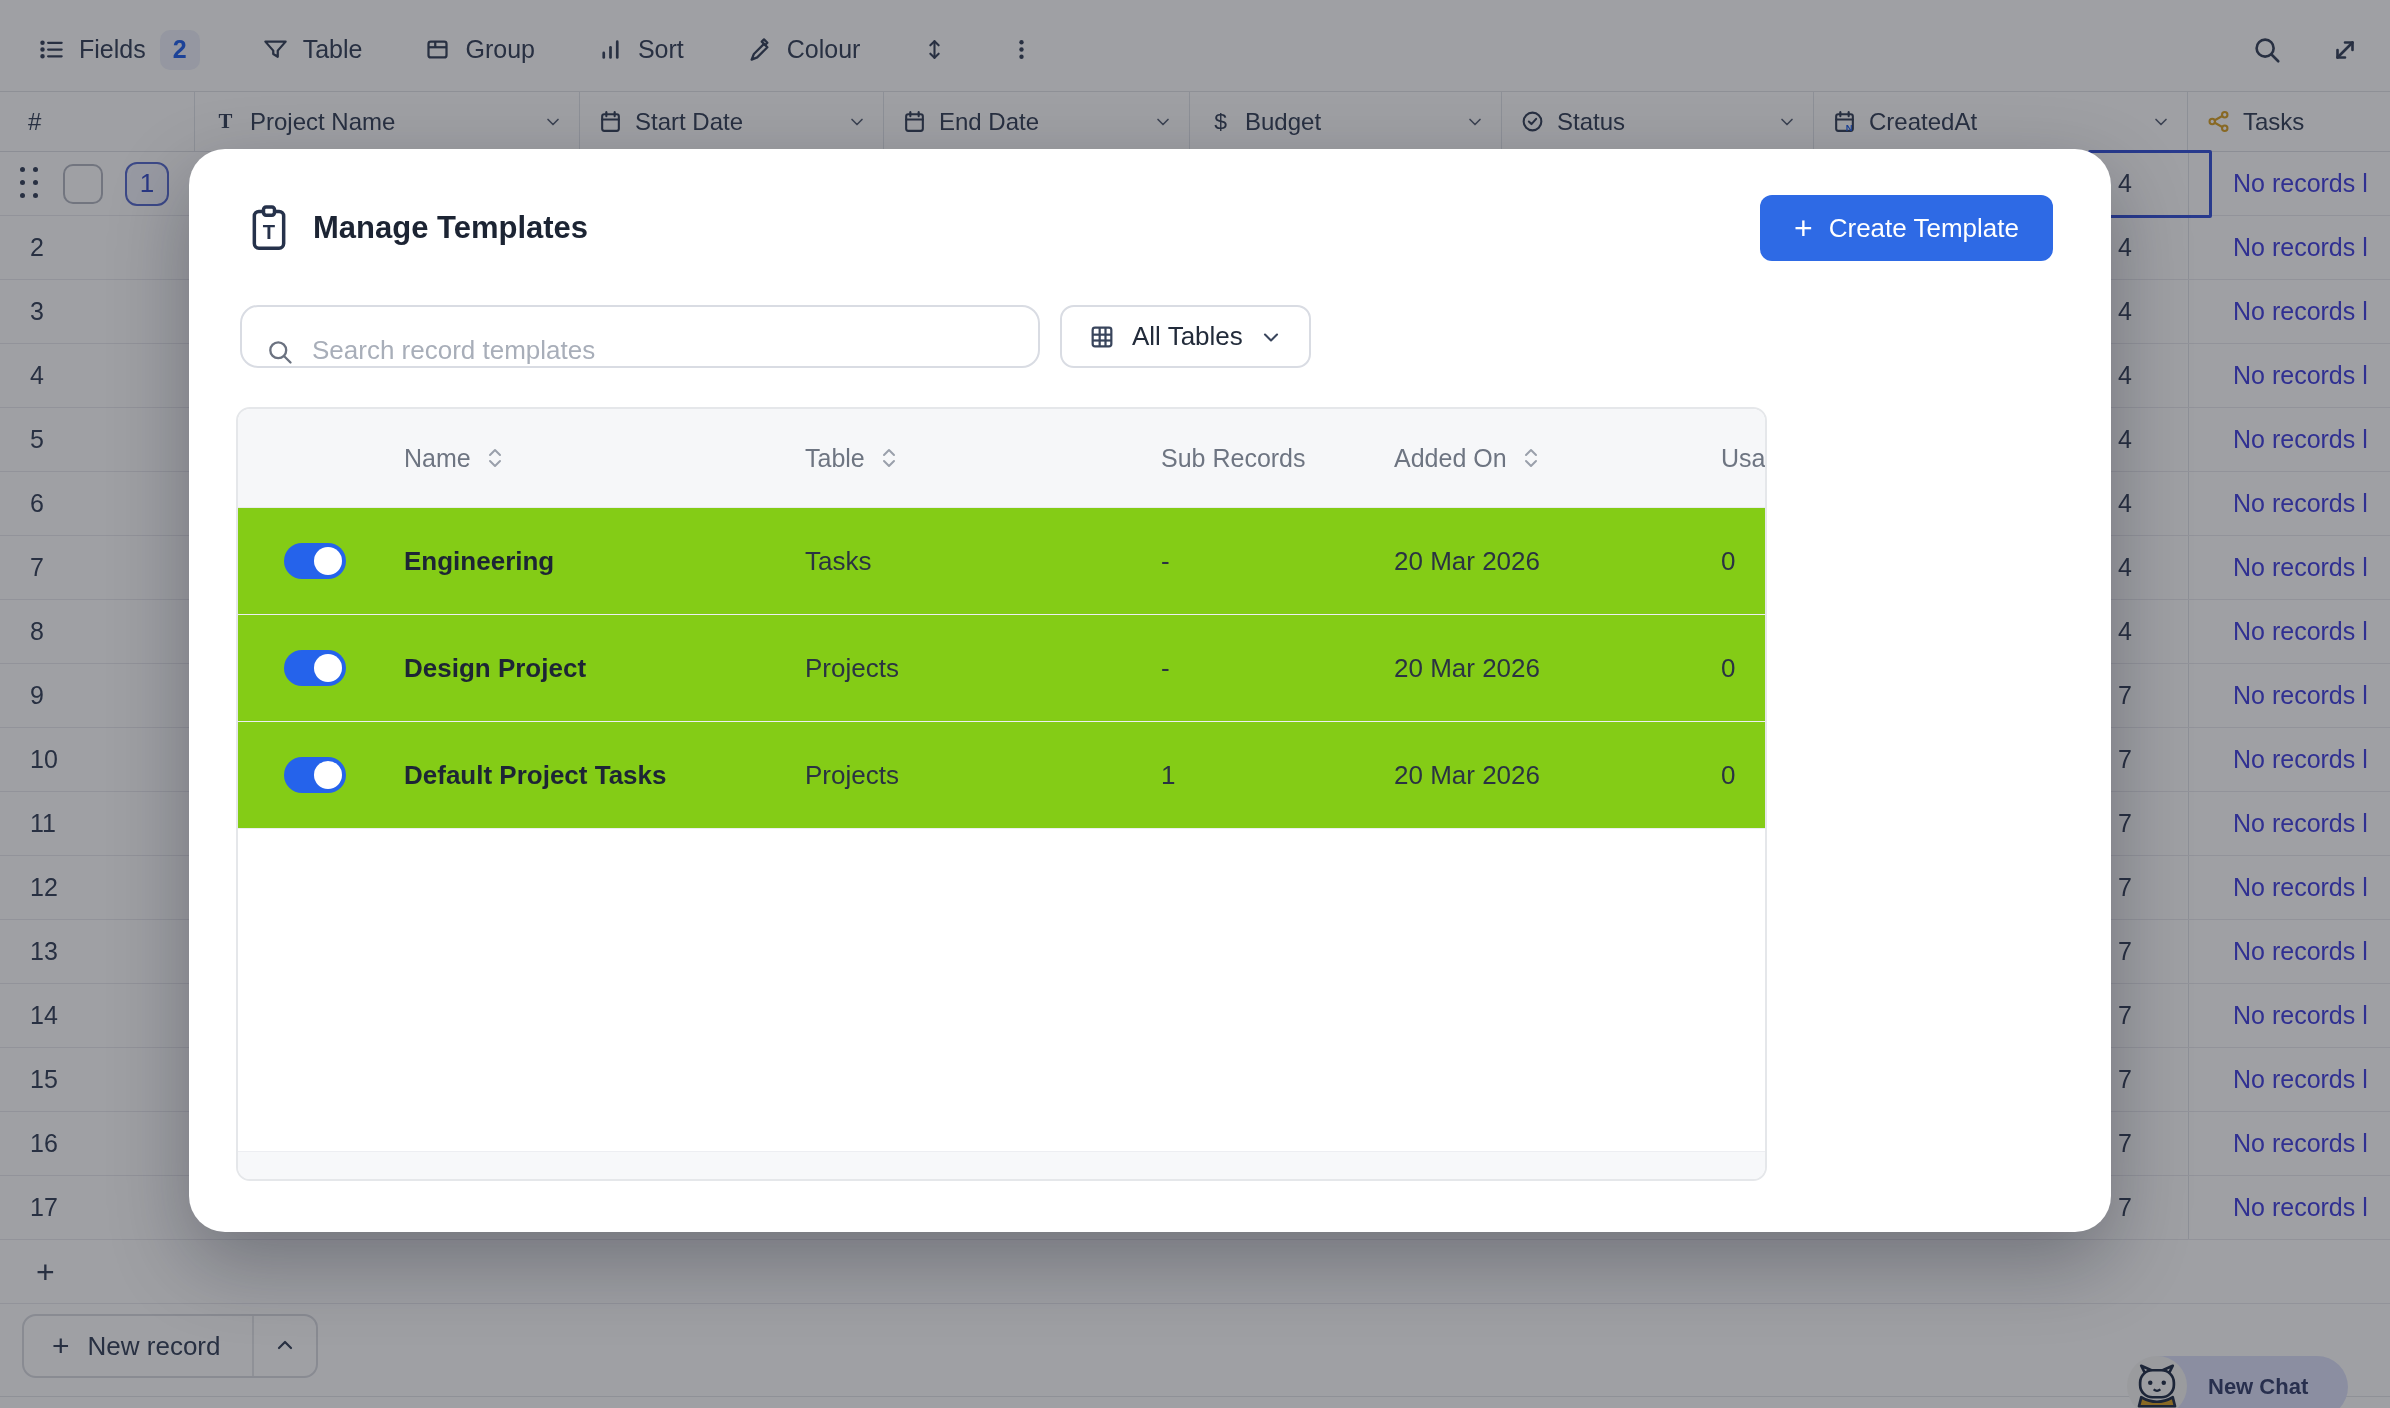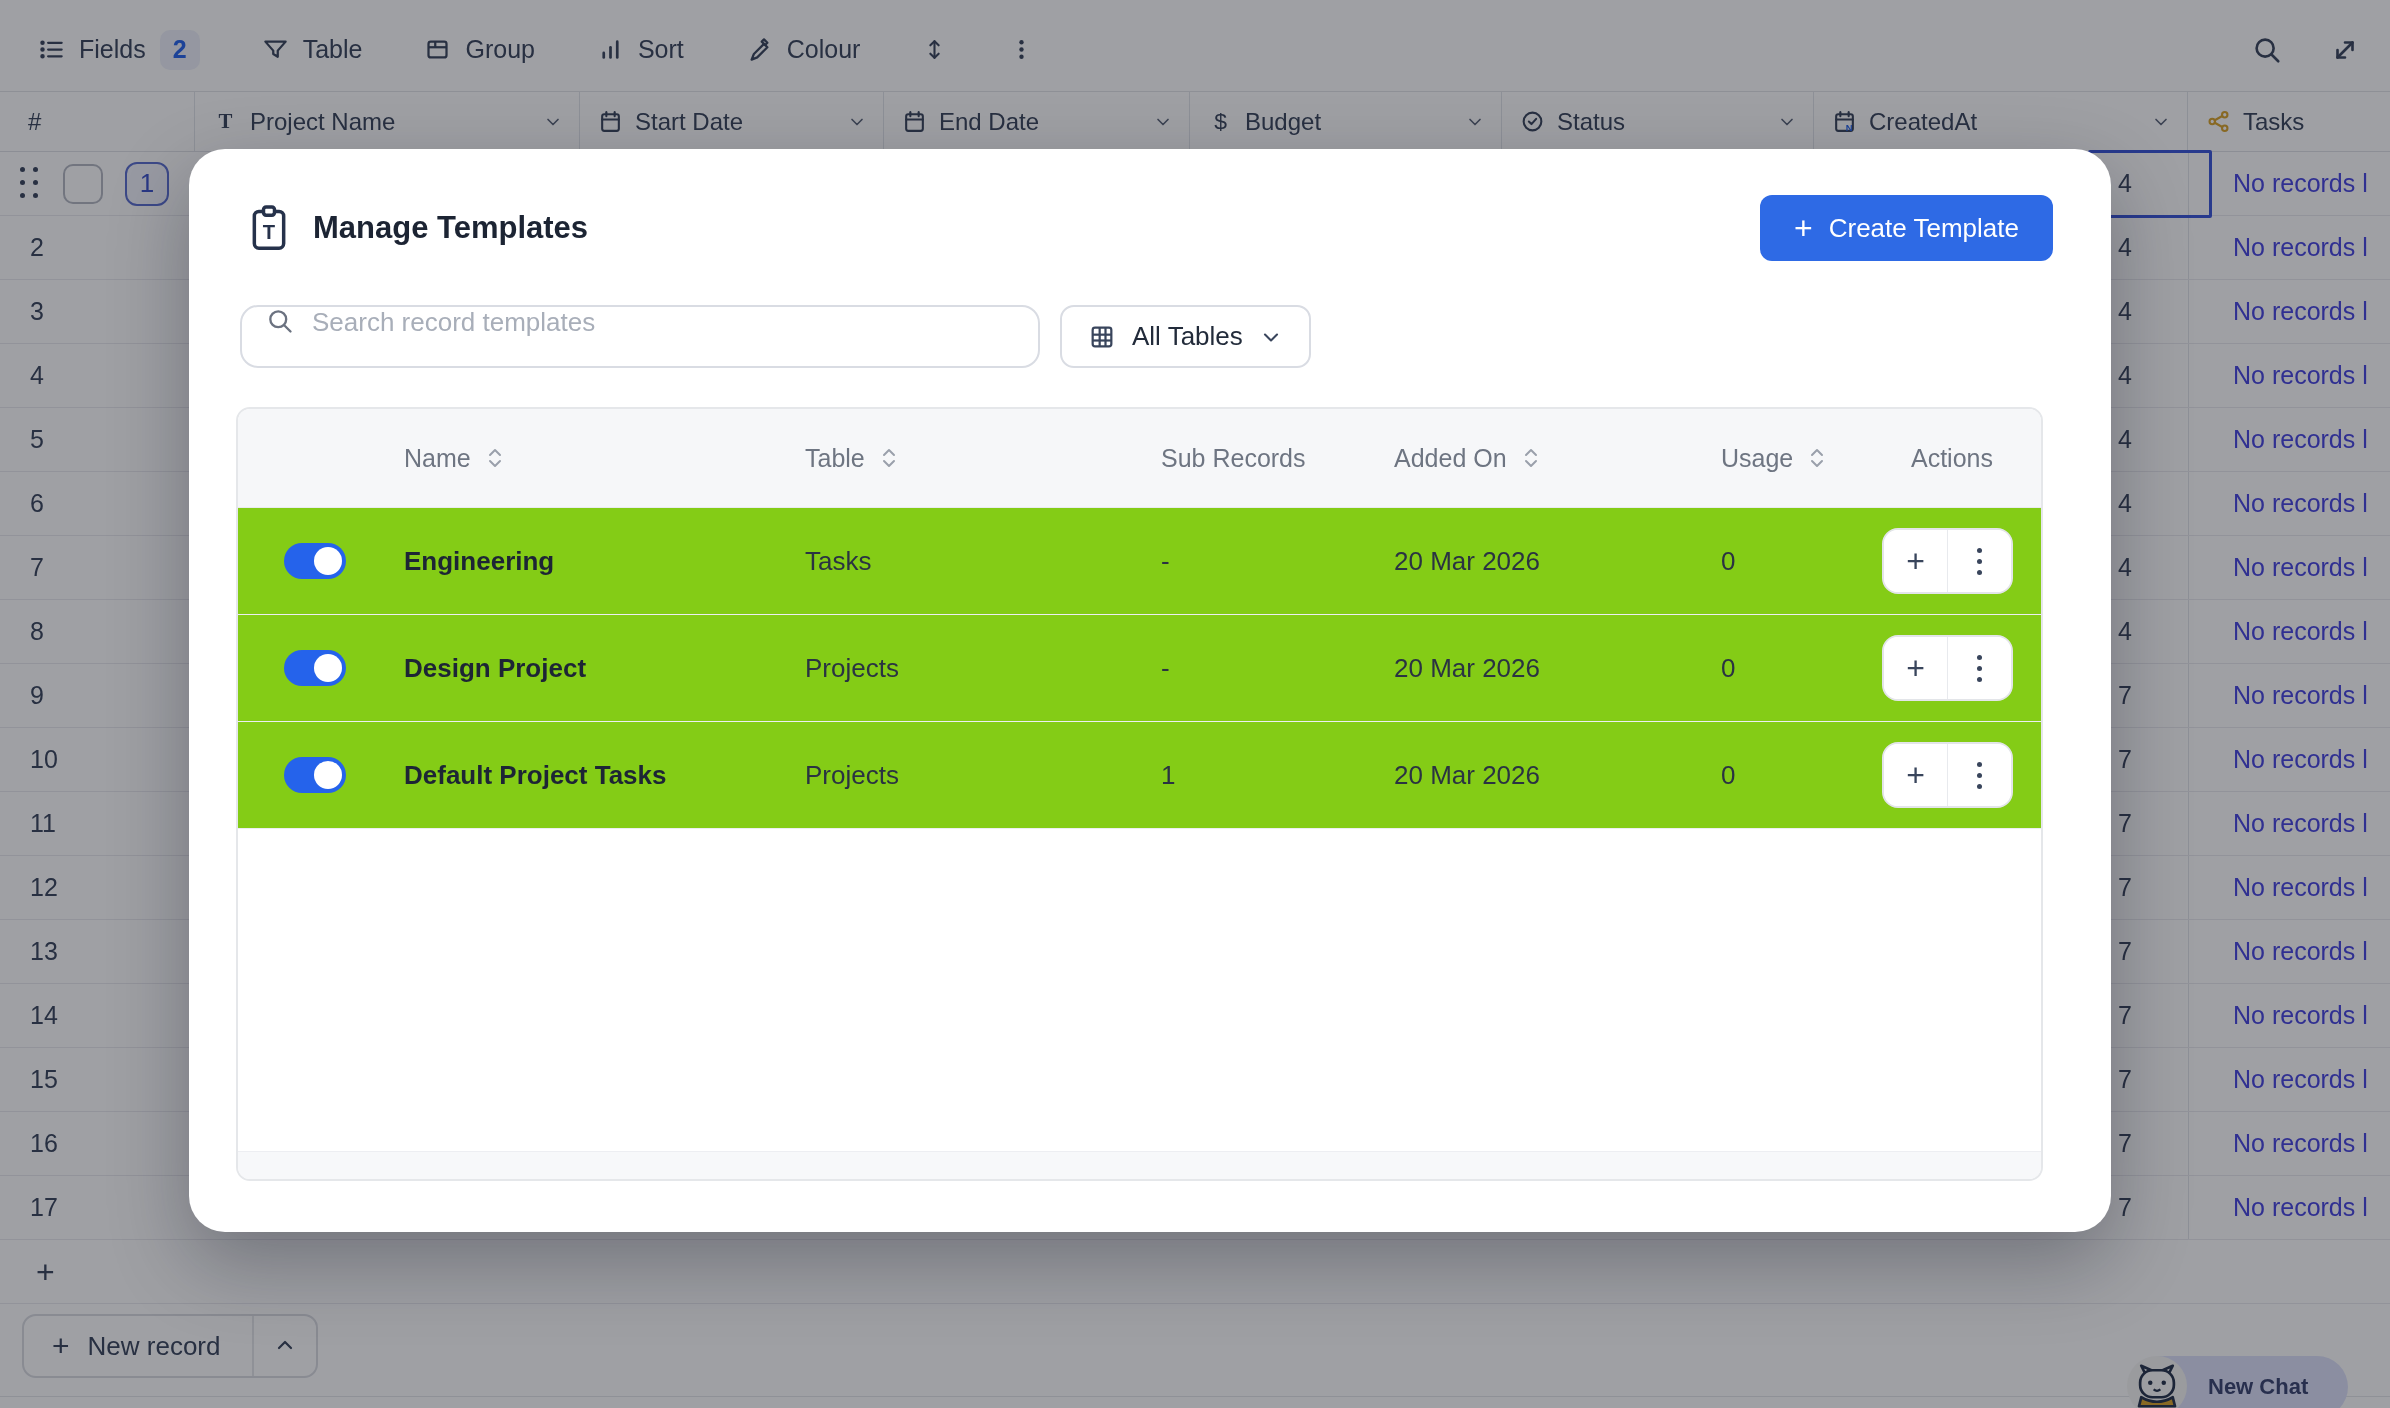--- a/index.html
+++ b/index.html
@@ -79,28 +79,28 @@
     display:flex; align-items:center; }
   .m-title-wrap { display:flex; align-items:center; gap:22px; }
   .m-title { font-size:31px; font-weight:700; color:#1c2433; }
   .m-create { margin-left:auto; height:66px; padding:0 34px; border-radius:12px; background:#2e6ae5; border:none;
     display:flex; align-items:center; gap:16px; color:#fff; font-size:26px; font-weight:500; cursor:pointer;
     font-family:"Liberation Sans", sans-serif; }
   .m-create .plus { font-size:32px; font-weight:300; line-height:1; }
 
   .m-searchrow { position:absolute; left:51px; top:156px; right:51px; height:63px; display:flex; }
   .m-search { width:800px; height:63px; border:2px solid #d9dce3; border-radius:18px;
-    display:flex; align-items:flex-start; padding:0 24px; gap:18px; }
+    display:flex; align-items:flex-end; padding:0 24px; gap:18px; }
   .m-search input { border:none; outline:none; flex:1; font-size:26px; color:#1c2433;
     font-family:"Liberation Sans", sans-serif; background:transparent; }
   .m-search input::placeholder { color:#a8aeb9; }
   .m-filter { margin-left:20px; height:63px; padding:0 26px; border:2px solid #d9dce3; border-radius:14px;
     display:flex; align-items:center; gap:16px; font-size:26px; font-weight:500; color:#222b3a; cursor:pointer; background:#fff; }
 
-  .m-card { position:absolute; left:47px; top:258px; width:1807px; height:774px;
+  .m-card { position:absolute; left:47px; top:258px; width:1531px; height:774px;
     border:2px solid #e5e7ea; border-radius:14px; overflow:hidden; background:#fff;
     display:flex; flex-direction:column; }
   .m-grid { display:grid; grid-template-columns:166px 401px 356px 233px 327px 161px 1fr; align-items:center; }
   .m-thead { height:99px; background:#f6f7f9; border-bottom:1px solid #e9ebef; }
   .m-th { display:flex; align-items:center; gap:14px; font-size:25px; font-weight:500; color:#6e7582; }
   .m-th.actions { padding-left:29px; }
   .m-row { height:107px; border-bottom:1px solid #eceef1; background:#84cc16; }
   .m-toggle-cell { padding-left:46px; }
   .toggle { width:62px; height:36px; border-radius:18px; background:#2563eb; position:relative; cursor:pointer; }
   .toggle .knob { position:absolute; left:30px; top:4px; width:28px; height:28px; border-radius:50%; background:#fff; }

